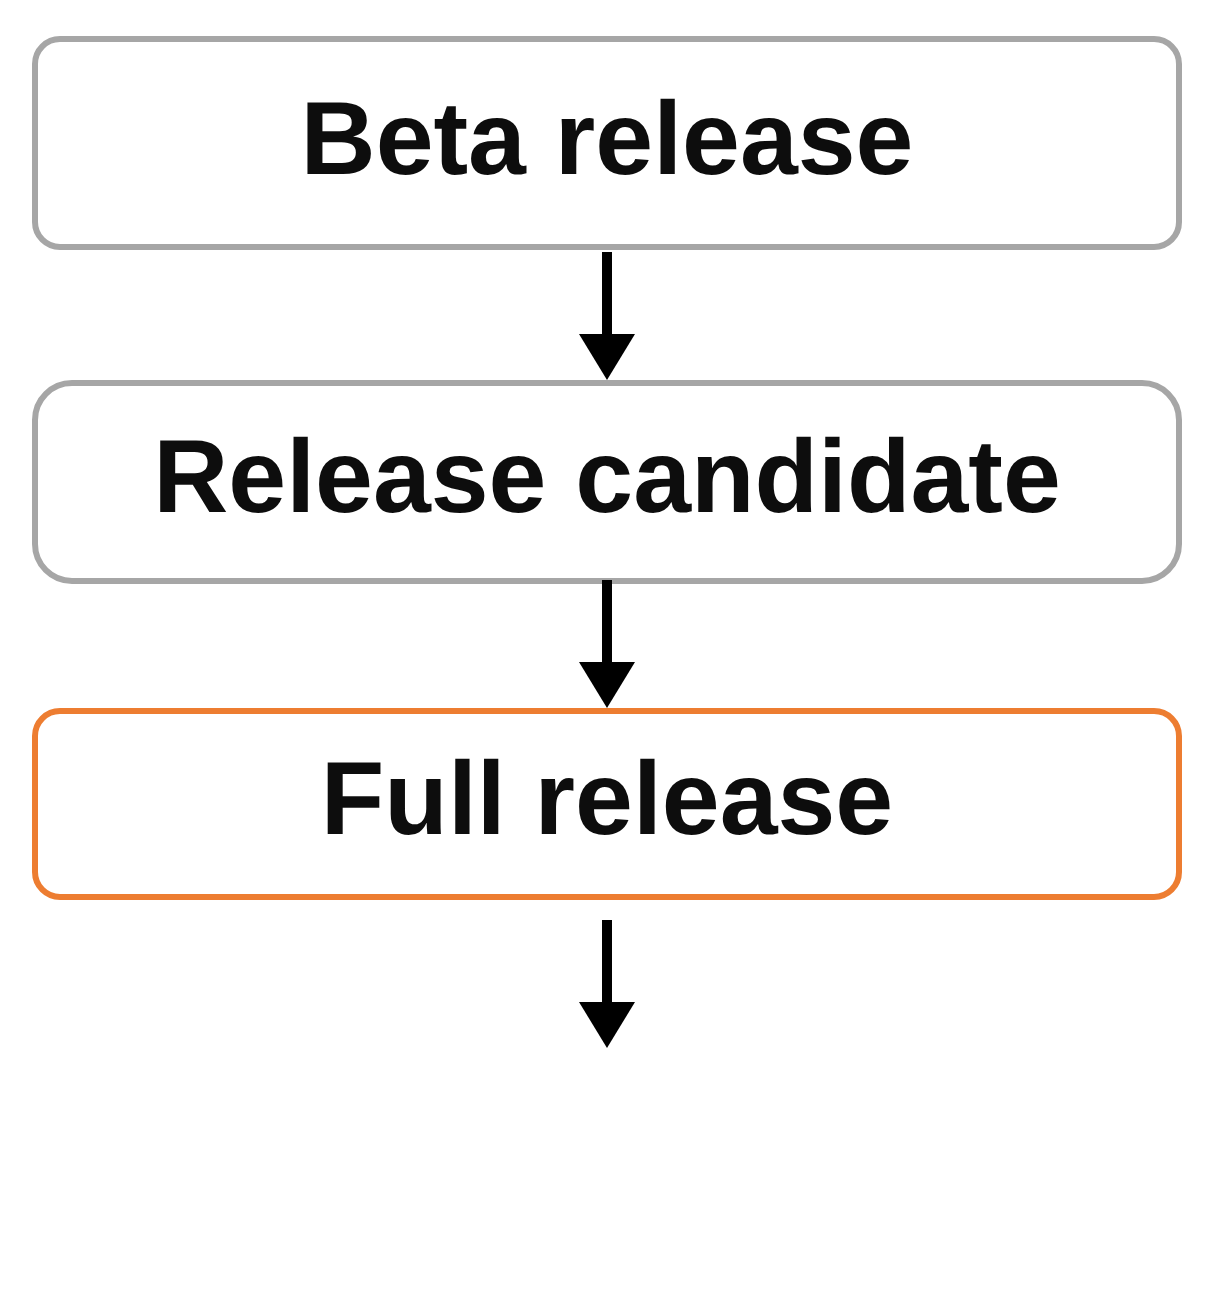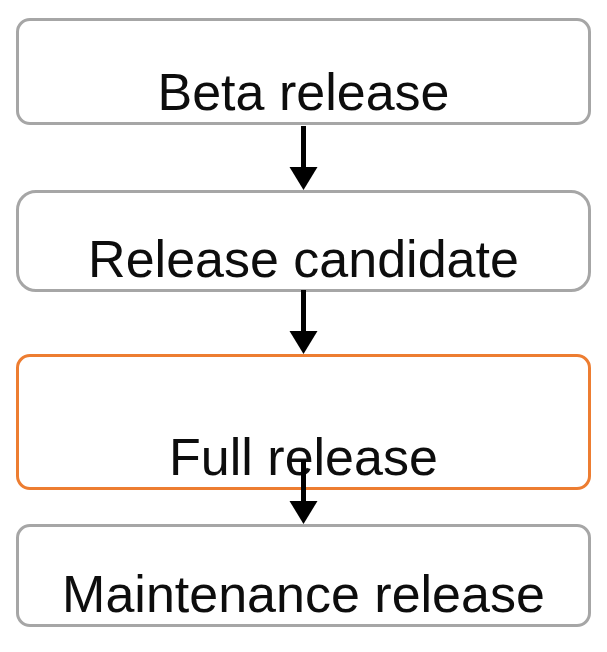--- a/index.html
+++ b/index.html
@@ -22,36 +22,37 @@
     overflow: hidden;
   }
   .node {
     position: absolute;
     left: 16px;
     width: 575px;
     background: var(--canvas-bg);
     border: 3px solid var(--box-border-gray);
     border-radius: 14px;
     display: flex;
-    align-items: flex-end;
+    align-items: center;
     justify-content: center;
+    font-weight: bold;
   }
   .node.highlighted {
     border-color: var(--highlight-orange);
   }
   .node-label {
     font-size: 52px;
     line-height: 1;
     color: var(--text-black);
     white-space: nowrap;
     padding-bottom: 4px;
   }
   .node-1 { top: 18px;  height: 107px; }
   .node-2 { top: 190px; height: 102px; border-radius: 20px; }
-  .node-3 { top: 354px; height: 136px; }
+  .node-3 { top: 354px; height: 96px; }
   .node-4 { top: 524px; height: 103px; }
   .connector {
     position: absolute;
     left: 285px;
     width: 37px;
     display: block;
   }
   .connector-1 { top: 126px; height: 64px; }
   .connector-2 { top: 290px; height: 64px; }
   .connector-3 { top: 460px; height: 64px; }
@@ -89,17 +90,14 @@
     <span class="node-label">Full release</span>
   </div>
 
   <div class="connector connector-3">
     <svg viewBox="0 0 37 64">
       <rect class="arrow-shape" x="16" y="0" width="5" height="43"></rect>
       <polygon class="arrow-shape" points="4.5,41 32.5,41 18.5,64"></polygon>
     </svg>
   </div>
 
-  <div class="node node-4">
-    <span class="node-label">Maintenance release</span>
-  </div>
 
 </div>
 
 </body></html>

